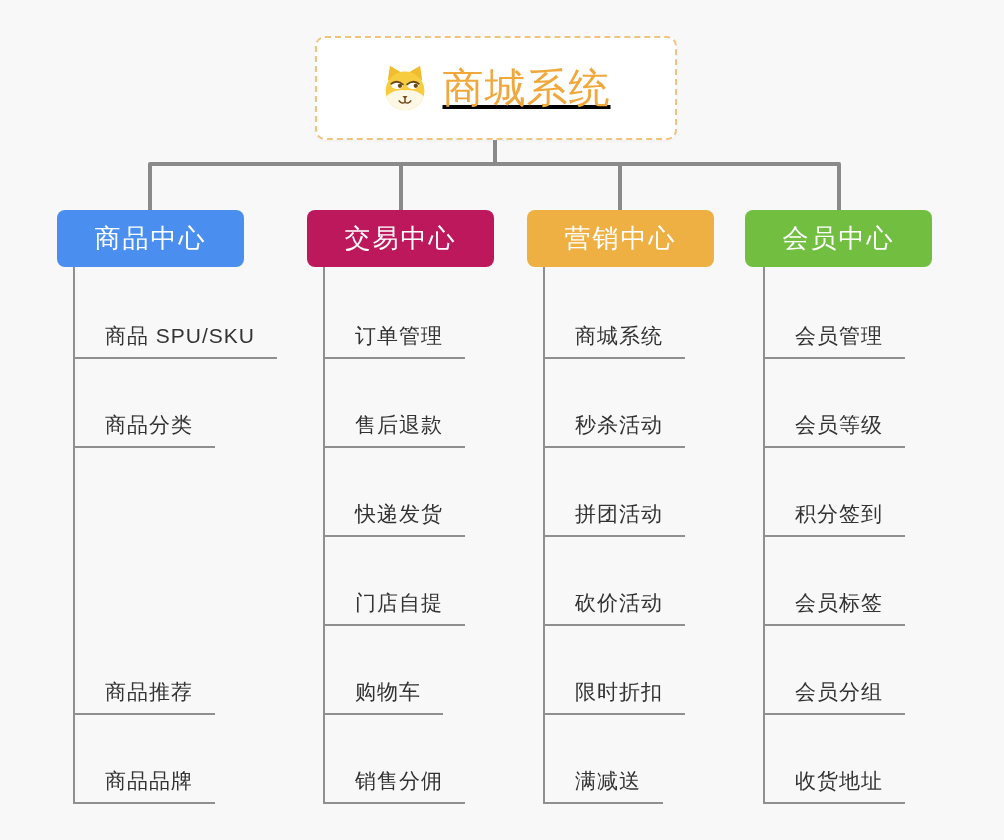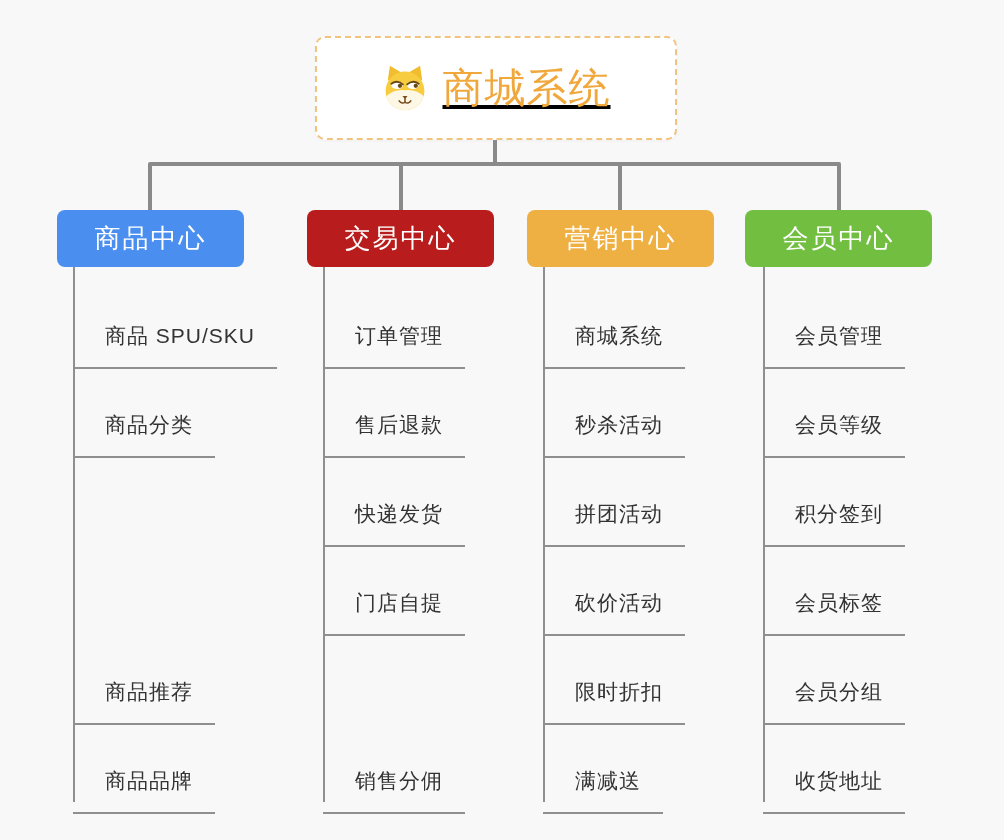--- a/index.html
+++ b/index.html
@@ -37,21 +37,21 @@
 
   
   .spine{position:absolute;top:267px;width:2px;height:535px;background:#8F8F8F;}
   .spine.c0{left:73px;} .spine.c1{left:323px;}
   .spine.c2{left:543px;} .spine.c3{left:763px;}
 
   
   .topic{
     position:absolute;display:inline-block;white-space:nowrap;
     font-size:21px;letter-spacing:1px;color:#333333;line-height:28px;
-    padding:0 22px 17px 32px;border-bottom:2px solid #8F8F8F;
+    padding:0 22px 7px 32px;border-bottom:2px solid #8F8F8F;
   }
   .topic.c0{left:73px;} .topic.c1{left:323px;}
   .topic.c2{left:543px;} .topic.c3{left:763px;}
   .topic.r0{top:322px;} .topic.r1{top:411px;} .topic.r2{top:500px;}
   .topic.r3{top:589px;} .topic.r4{top:678px;} .topic.r5{top:767px;}
 </style>
 </head>
 <body>
 
 <div class="canvas">
@@ -82,21 +82,21 @@
   <div class="conn conn-root-drop"></div>
   <div class="conn conn-hline"></div>
   <div class="conn conn-drop c0"></div>
   <div class="conn conn-drop c1"></div>
   <div class="conn conn-drop c2"></div>
   <div class="conn conn-drop c3"></div>
 
   <div class="branch-box b0" style="background-color: rgb(74, 143, 239);">
     <span>商品中心</span>
   </div>
-  <div class="branch-box b1" style="background-color: #b91c1c; text-align: right;">
+  <div class="branch-box b1" style="background-color: #be185d; text-align: right;">
     <span>交易中心</span>
   </div>
   <div class="branch-box b2" style="background-color: rgb(238, 176, 67);">
     <span>营销中心</span>
   </div>
   <div class="branch-box b3" style="background-color: rgb(113, 190, 65);">
     <span>会员中心</span>
   </div>
 
   <div class="spine c0"></div>
@@ -106,20 +106,21 @@
 
   <div class="topic c0 r0">商品 SPU/SKU</div>
   <div class="topic c0 r1">商品分类</div>
   <div class="topic c0 r4">商品推荐</div>
   <div class="topic c0 r5">商品品牌</div>
 
   <div class="topic c1 r0">订单管理</div>
   <div class="topic c1 r1">售后退款</div>
   <div class="topic c1 r2">快递发货</div>
   <div class="topic c1 r3">门店自提</div>
+  <div class="topic c1 r4">购物车</div>
   <div class="topic c1 r5">销售分佣</div>
 
   <div class="topic c2 r0">商城系统</div>
   <div class="topic c2 r1">秒杀活动</div>
   <div class="topic c2 r2">拼团活动</div>
   <div class="topic c2 r3">砍价活动</div>
   <div class="topic c2 r4">限时折扣</div>
   <div class="topic c2 r5">满减送</div>
 
   <div class="topic c3 r0">会员管理</div>

